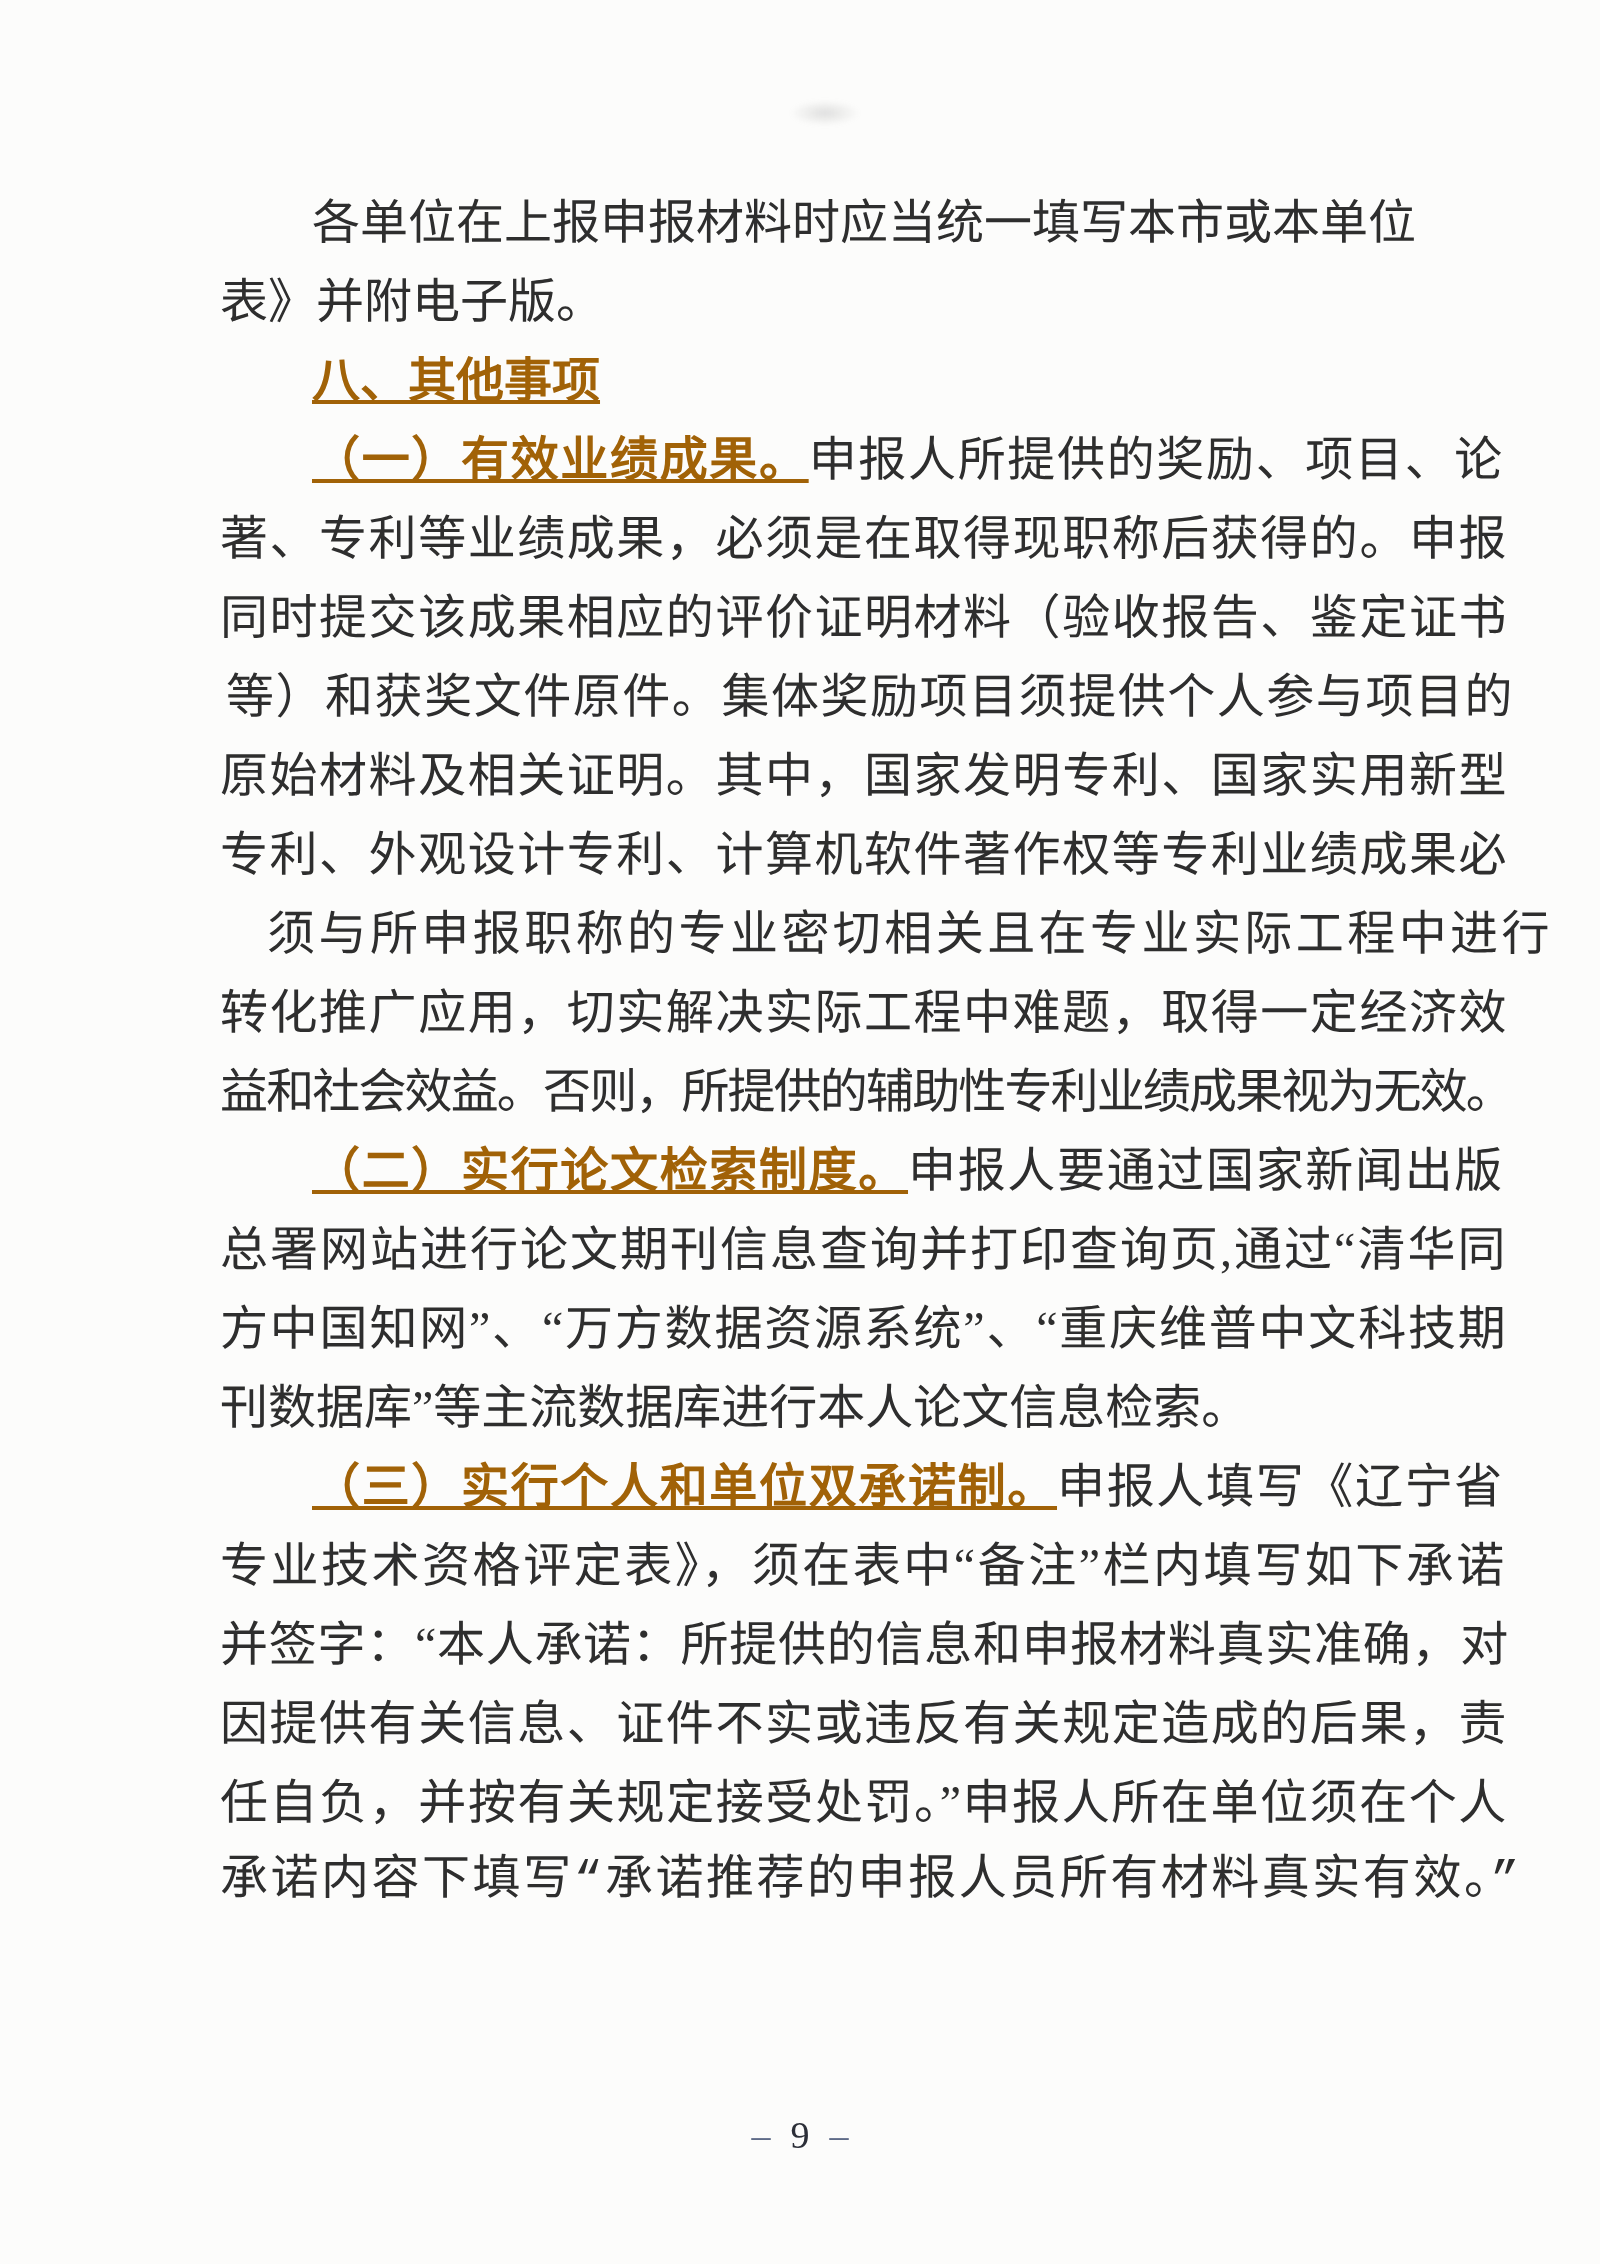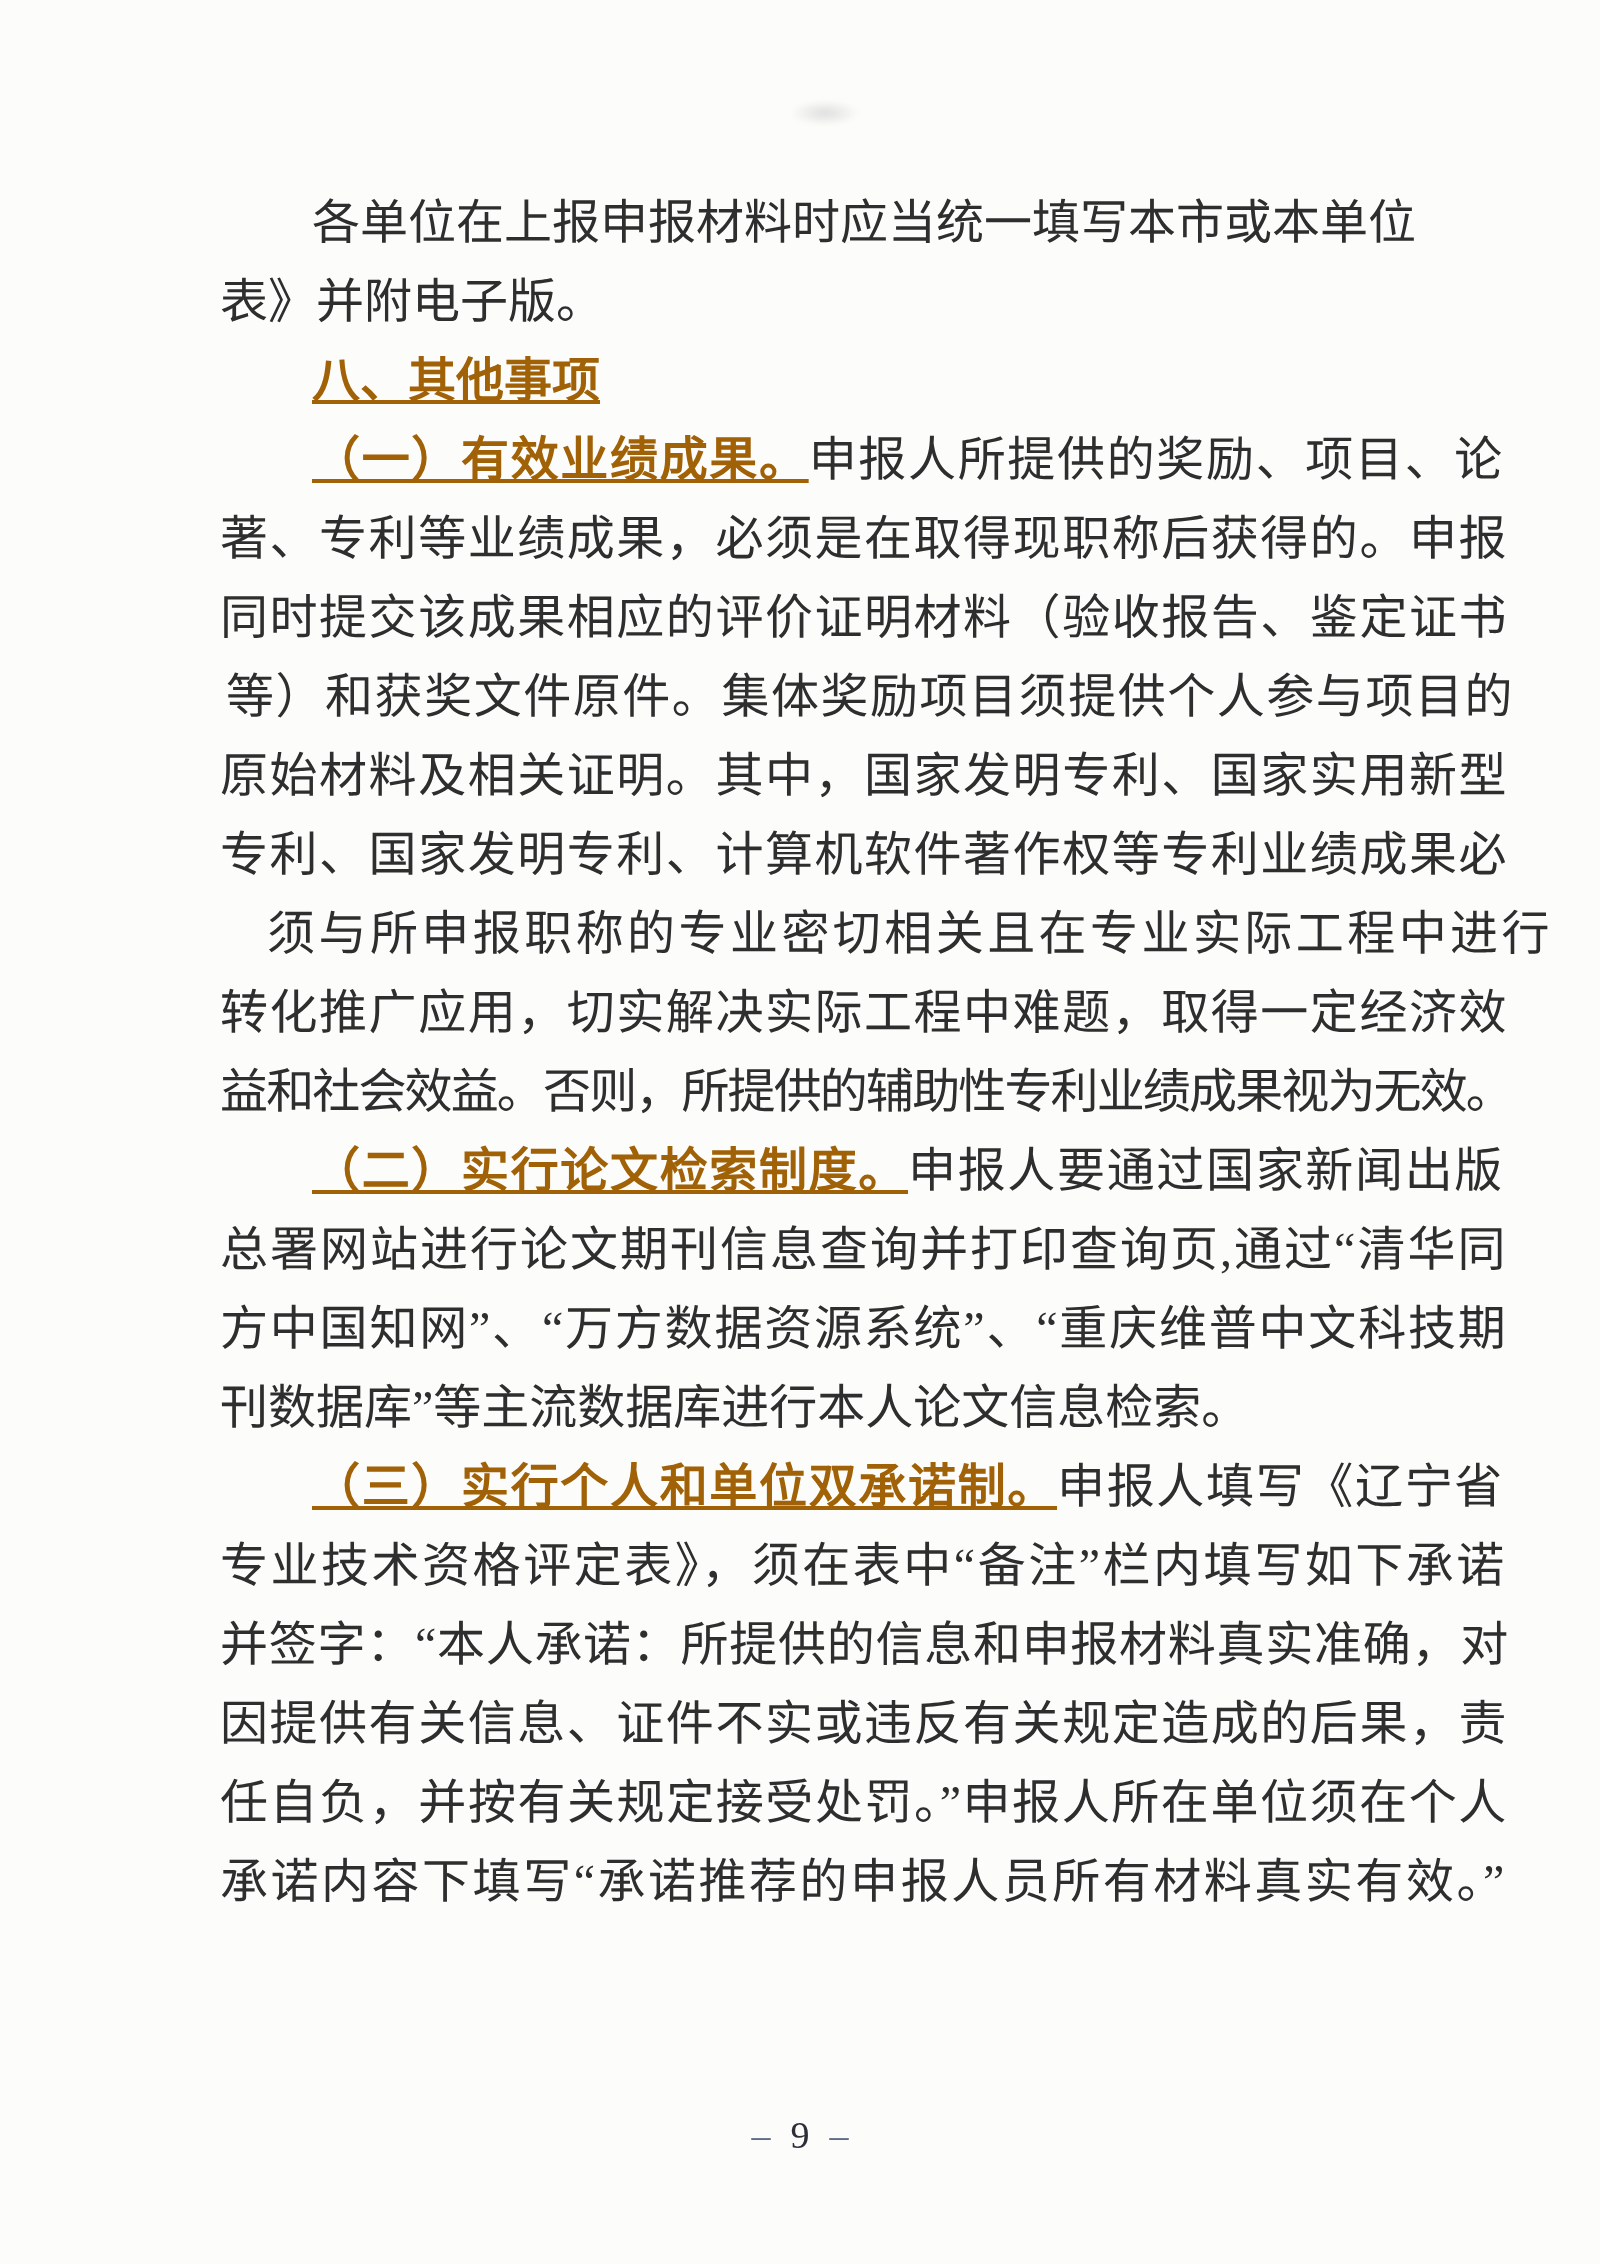--- a/index.html
+++ b/index.html
@@ -78,32 +78,32 @@
 
   <div class="text-column" id="text-column">
       <div class="line"><span class="ind"></span><span>各单位在上报申报材料时应当统一填写本市或本单位</span></div>
       <div class="line"><span>表》并附电子版。</span></div>
       <div class="line"><span class="ind"></span><span class="b">八、其他事项</span></div>
       <div class="line" style="letter-spacing: 1.66667px;"><span class="ind"></span><span class="b">（一）有效业绩成果。</span><span>申报人所提供的奖励、项目、论</span></div>
       <div class="line" style="letter-spacing: 1.53846px;"><span>著、专利等业绩成果，必须是在取得现职称后获得的。申报</span></div>
       <div class="line" style="letter-spacing: 1.53846px;"><span>同时提交该成果相应的评价证明材料（验收报告、鉴定证书</span></div>
       <div class="line" style="letter-spacing: 1.53846px; margin-left: 6px;"><span>等）和获奖文件原件。集体奖励项目须提供个人参与项目的</span></div>
       <div class="line" style="letter-spacing: 1.53846px;"><span>原始材料及相关证明。其中，国家发明专利、国家实用新型</span></div>
-      <div class="line" style="letter-spacing: 1.53846px;"><span>专利、国家发明专利、计算机软件著作权等专利业绩成果必</span></div>
+      <div class="line" style="letter-spacing: 1.53846px;"><span>专利、外观设计专利、计算机软件著作权等专利业绩成果必</span></div>
       <div class="line" style="letter-spacing: 3.44px; margin-left: 47px;"><span>须与所申报职称的专业密切相关且在专业实际工程中进行</span></div>
       <div class="line" style="letter-spacing: 1.53846px;"><span>转化推广应用，切实解决实际工程中难题，取得一定经济效</span></div>
       <div class="line" style="letter-spacing: -1.85714px;"><span>益和社会效益。否则，所提供的辅助性专利业绩成果视为无效。</span></div>
       <div class="line" style="letter-spacing: 1.66667px;"><span class="ind"></span><span class="b">（二）实行论文检索制度。</span><span>申报人要通过国家新闻出版</span></div>
       <div class="line" style="letter-spacing: 2.00289px;"><span>总署网站进行论文期刊信息查询并打印查询页,通过“清华同</span></div>
       <div class="line" style="letter-spacing: 1.79743px;"><span>方中国知网”、“万方数据资源系统”、“重庆维普中文科技期</span></div>
       <div class="line"><span>刊数据库”等主流数据库进行本人论文信息检索。</span></div>
       <div class="line" style="letter-spacing: 1.66667px;"><span class="ind"></span><span class="b">（三）实行个人和单位双承诺制。</span><span>申报人填写《辽宁省</span></div>
       <div class="line" style="letter-spacing: 2.52431px;"><span>专业技术资格评定表》，须在表中“备注”栏内填写如下承诺</span></div>
       <div class="line" style="letter-spacing: 0.725116px;"><span>并签字：“本人承诺：所提供的信息和申报材料真实准确，对</span></div>
       <div class="line" style="letter-spacing: 1.53846px;"><span>因提供有关信息、证件不实或违反有关规定造成的后果，责</span></div>
       <div class="line" style="letter-spacing: 1.57697px;"><span>任自负，并按有关规定接受处罚。”申报人所在单位须在个人</span></div>
-      <div class="line" style="letter-spacing: 2.52431px;"><span>承诺内容下填写“承诺推荐的申报人员所有材料真实有效。”</span></div>
+      <div class="line" style="letter-spacing: 2.52431px; font-family: Liberation Mono, monospace;"><span>承诺内容下填写“承诺推荐的申报人员所有材料真实有效。”</span></div>
     </div>
 
   <div class="page-num">
     <span class="dash">–</span><span class="num">9</span><span class="dash">–</span>
   </div>
 </div>
 
 </body></html>

